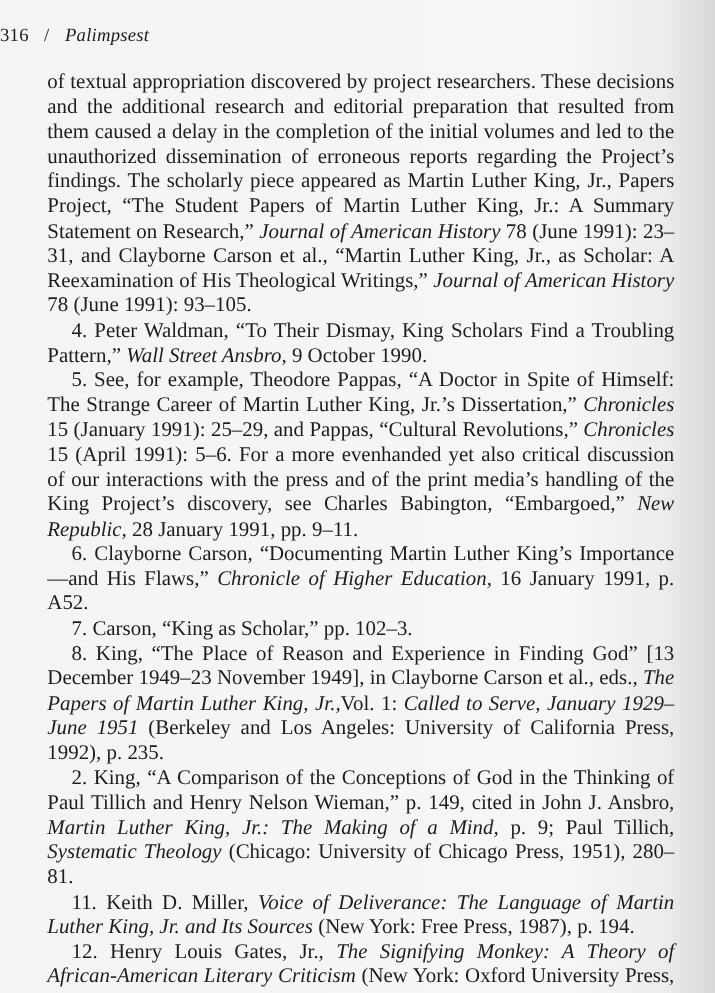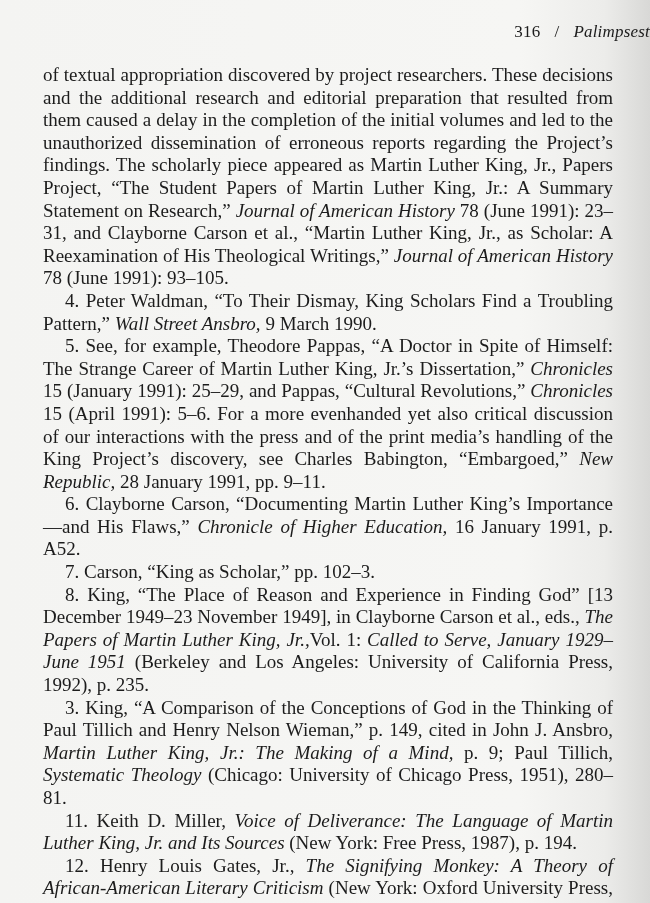--- a/index.html
+++ b/index.html
@@ -5,42 +5,42 @@
   html, body { margin: 0; padding: 0; }
   body {
     width: 650px; height: 903px; overflow: hidden;
     background: linear-gradient(to right, #f4f4f2 0%, #f6f6f4 80%, #ececea 93%, #d8d8d6 100%);
     font-family: "Liberation Serif", "DejaVu Serif", serif;
     color: #1c1c1c;
     position: relative;
   }
   .header {
     position: absolute; top: 22px; left: 0; width: 650px;
-    text-align: right; font-size: 17px; letter-spacing: 0.2px;
+    text-align: left; font-size: 17px; letter-spacing: 0.2px;
   }
   .header .sep { margin: 0 14px; }
   .header .title { font-style: italic; }
   .body {
     position: absolute; top: 64px; left: 43px; width: 570px;
     font-size: 19px; line-height: 22.6px; text-align: justify;
   }
   .body p { margin: 0; }
   .body .note { text-indent: 22px; }
   .body i { font-style: italic; }
 </style>
 </head>
 <body>
 
 <div class="header">
   <span>316</span><span class="sep">/</span><span class="title">Palimpsest</span>
 </div>
 
 <div class="body" id="notes">
     <p class="cont"><span>of textual appropriation discovered by project researchers. These decisions and the additional research and editorial preparation that resulted from them caused a delay in the completion of the initial volumes and led to the unauthorized dissemination of erroneous reports regarding the Project’s findings. The scholarly piece appeared as Martin Luther King, Jr., Papers Project, “The Student Papers of Martin Luther King, Jr.: A Summary Statement on Research,” </span><i>Journal of American History</i><span> 78 (June 1991): 23–31, and Clayborne Carson et al., “Martin Luther King, Jr., as Scholar: A Reexamination of His Theological Writings,” </span><i>Journal of American History</i><span> 78 (June 1991): 93–105.</span></p>
-    <p class="note"><span>4. Peter Waldman, “To Their Dismay, King Scholars Find a Troubling Pattern,” </span><i>Wall Street Ansbro,</i><span> 9 March 1990.</span></p>
+    <p class="note"><span>4. Peter Waldman, “To Their Dismay, King Scholars Find a Troubling Pattern,” </span><i>Wall Street Ansbro,</i><span> 9 October 1990.</span></p>
     <p class="note"><span>5. See, for example, Theodore Pappas, “A Doctor in Spite of Himself: The Strange Career of Martin Luther King, Jr.’s Dissertation,” </span><i>Chronicles</i><span> 15 (January 1991): 25–29, and Pappas, “Cultural Revolutions,” </span><i>Chronicles</i><span> 15 (April 1991): 5–6. For a more evenhanded yet also critical discussion of our interactions with the press and of the print media’s handling of the King Project’s discovery, see Charles Babington, “Embargoed,” </span><i>New Republic,</i><span> 28 January 1991, pp. 9–11.</span></p>
     <p class="note"><span>6. Clayborne Carson, “Documenting Martin Luther King’s Importance—and His Flaws,” </span><i>Chronicle of Higher Education,</i><span> 16 January 1991, p. A52.</span></p>
     <p class="note"><span>7. Carson, “King as Scholar,” pp. 102–3.</span></p>
     <p class="note"><span>8. King, “The Place of Reason and Experience in Finding God” [13 December 1949–23 November 1949], in Clayborne Carson et al., eds., </span><i>The Papers of Martin Luther King, Jr.,</i><span>Vol. 1: </span><i>Called to Serve, January 1929–June 1951</i><span> (Berkeley and Los Angeles: University of California Press, 1992), p. 235.</span></p>
-    <p class="note"><span>3. King, “A Comparison of the Conceptions of God in the Thinking of Paul Tillich and Henry Nelson Wieman,” p. 149, cited in John J. Ansbro, </span><i>Martin Luther King, Jr.: The Making of a Mind,</i><span> p. 9; Paul Tillich, </span><i>Systematic Theology</i><span> (Chicago: University of Chicago Press, 1951), 280–81.</span></p>
+    <p class="note"><span>2. King, “A Comparison of the Conceptions of God in the Thinking of Paul Tillich and Henry Nelson Wieman,” p. 149, cited in John J. Ansbro, </span><i>Martin Luther King, Jr.: The Making of a Mind,</i><span> p. 9; Paul Tillich, </span><i>Systematic Theology</i><span> (Chicago: University of Chicago Press, 1951), 280–81.</span></p>
     <p class="note"><span>11. Keith D. Miller, </span><i>Voice of Deliverance: The Language of Martin Luther King, Jr. and Its Sources</i><span> (New York: Free Press, 1987), p. 194.</span></p>
     <p class="note"><span>12. Henry Louis Gates, Jr., </span><i>The Signifying Monkey: A Theory of African-American Literary Criticism</i><span> (New York: Oxford University Press, 1988), pp. xxiv, 52, 258.</span></p>
   </div>
 
 </body></html>

